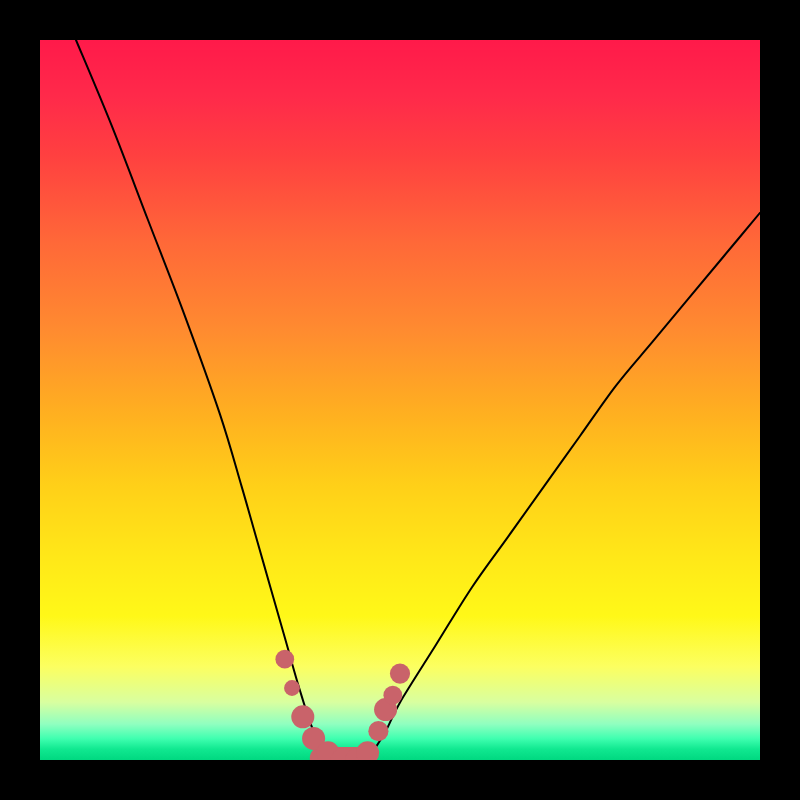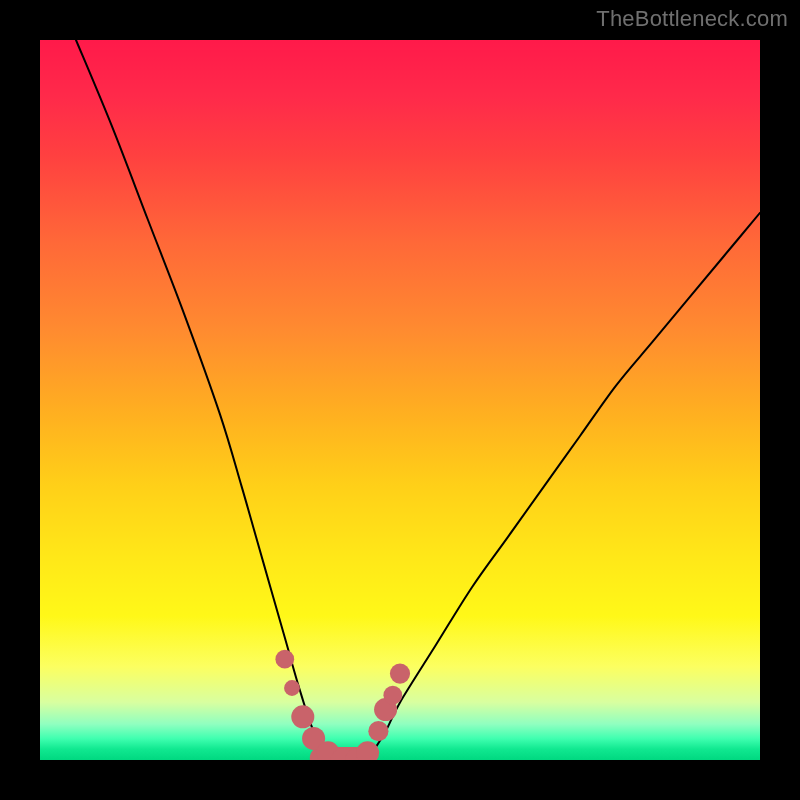--- a/index.html
+++ b/index.html
@@ -99,15 +99,14 @@
           <circle cx="316.8" cy="720" r="11.520000000000001" class="dot"></circle>
           <circle cx="327.6" cy="712.8" r="11.520000000000001" class="dot"></circle>
           <circle cx="338.4" cy="691.2" r="10.08" class="dot"></circle>
           <circle cx="345.59999999999997" cy="669.6" r="11.520000000000001" class="dot"></circle>
           <circle cx="352.8" cy="655.2" r="9.360000000000001" class="dot"></circle>
           <circle cx="360" cy="633.6" r="10.08" class="dot"></circle>
         </g>
     </svg>
   </div>
 
-  <div class="watermark">TheBottleneck.com</div>
 
 </div>
 
 </body></html>

